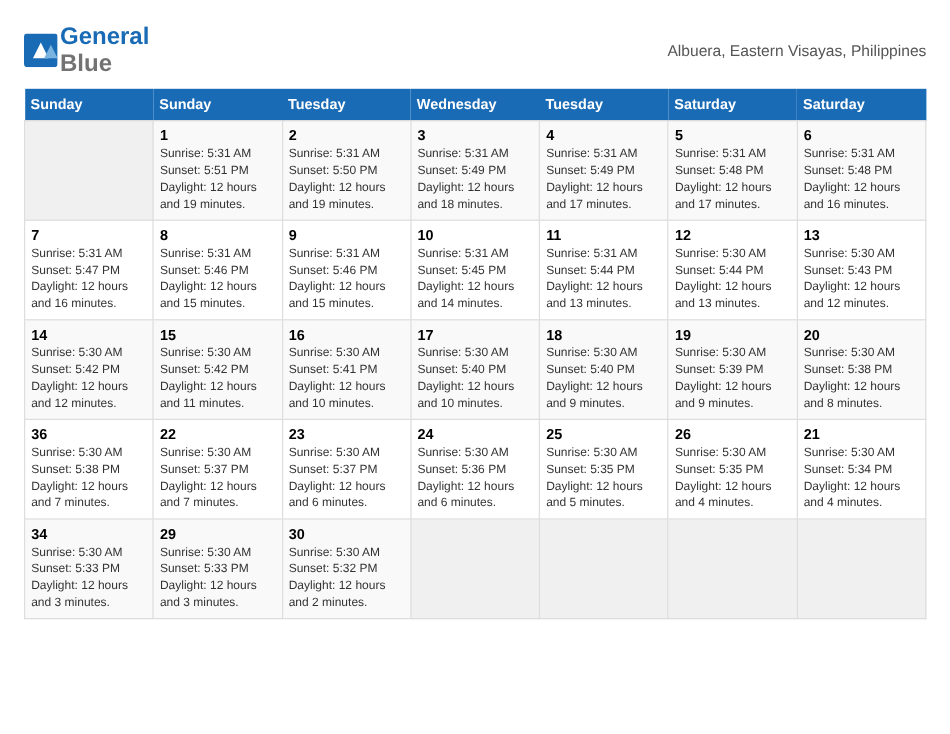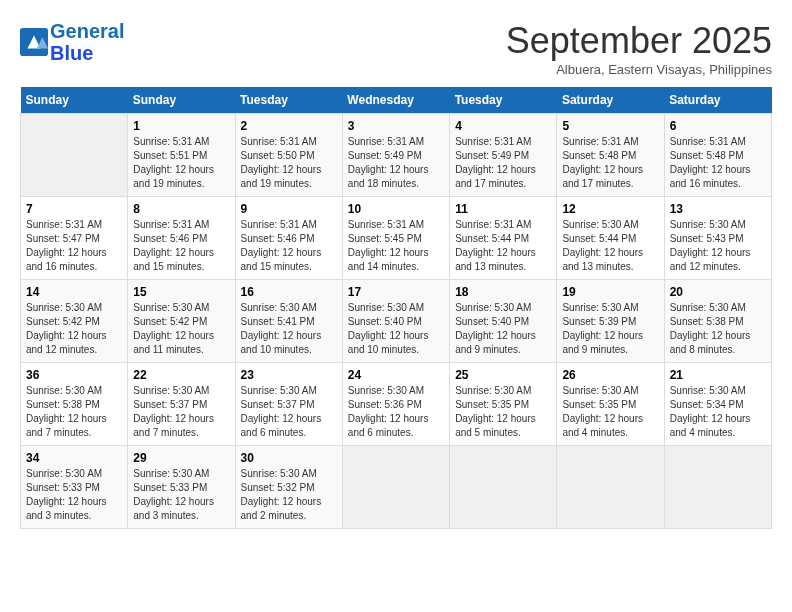--- a/index.html
+++ b/index.html
@@ -6,21 +6,21 @@
     body {
       font-family: Arial, sans-serif;
       background: #fff;
       width: 792px;
       min-height: 612px;
       padding: 20px;
     }
     .header {
       display: flex;
       justify-content: space-between;
-      align-items: flex-start;
+      align-items: center;
       margin-bottom: 10px;
     }
     .logo {
       display: flex;
       align-items: center;
     }
     .logo-text {
       font-size: 20px;
       font-weight: bold;
       color: #333;
@@ -93,25 +93,24 @@
 
 <div class="header">
   <div class="logo">
     <svg class="logo-icon" viewBox="0 0 30 30">
       <rect x="0" y="0" width="30" height="30" rx="3" fill="#1a6bb5"></rect>
       <polygon points="8,22 15,8 22,22" fill="white"></polygon>
       <polygon points="18,22 24,10 30,22" fill="#7ab3e0"></polygon>
     </svg>
     <div class="logo-text">
       <div><span>General</span></div>
-      <div><span style="color:#1d4ed8">Blue</span></div>
+      <div><span style="color:#737373">Blue</span></div>
     </div>
   </div>
   <div class="title-block">
-    <div class="month-title">September 2025</div>
     <div class="subtitle">Albuera, Eastern Visayas, Philippines</div>
   </div>
 </div>
 
 <table>
   <thead>
     <tr>
     <th>Sunday</th>
         <th>Sunday</th>
         <th>Tuesday</th>

